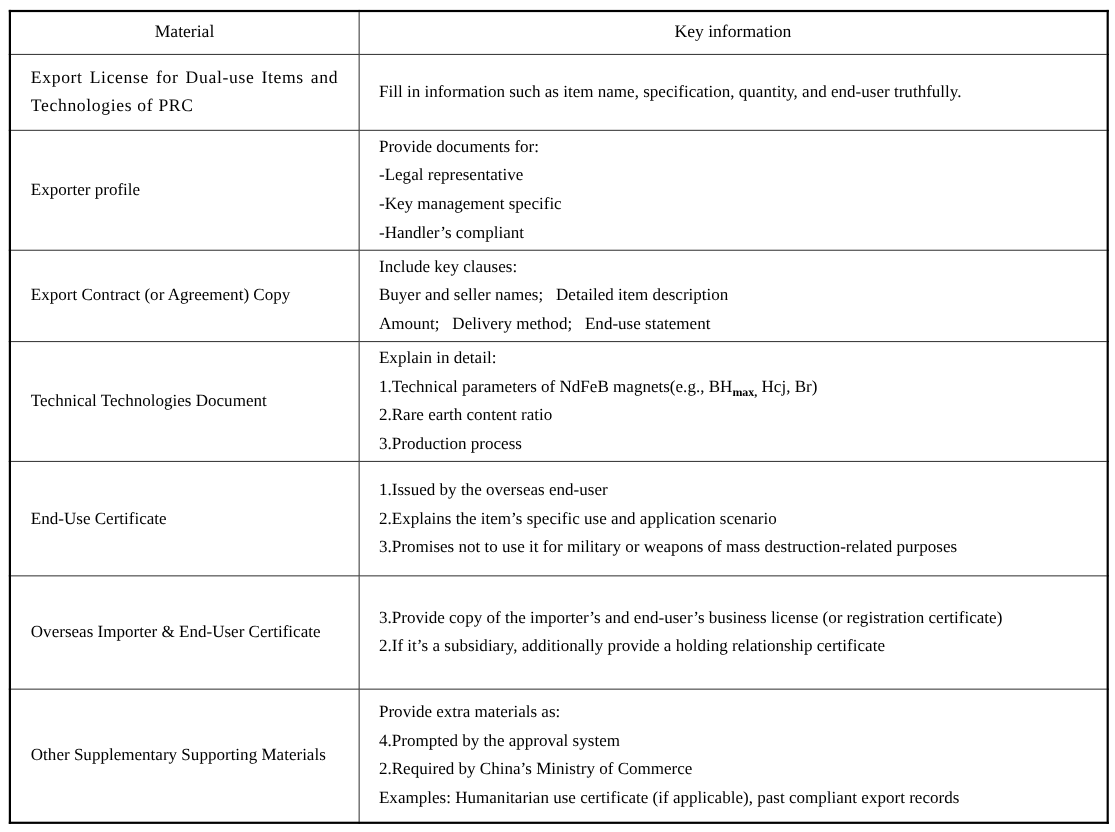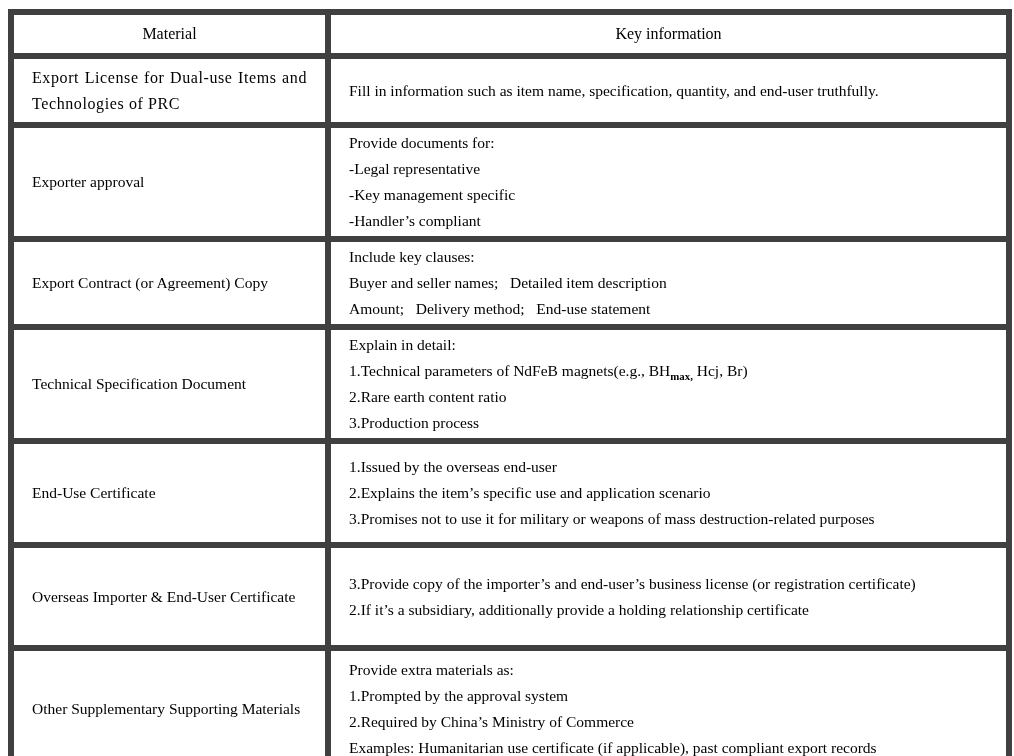--- a/index.html
+++ b/index.html
@@ -20,21 +20,21 @@
     height: 756px;
     padding: 9px 8px 8px 8px;
   }
   table.doc-table {
     border-collapse: collapse;
     table-layout: fixed;
     width: 998px;
     border: 2px solid #000000;
   }
   th, td {
-    border: 6px solid #404040;
+    border: 1px solid #404040;
     vertical-align: middle;
     padding: 2px 18px;
     overflow: hidden;
   }
   th {
     font-weight: normal;
     text-align: center;
     font-size: 16px;
     height: 34px;
     line-height: 20px;
@@ -93,38 +93,38 @@
       </tr>
     </thead>
     <tbody>
         <tr>
           <td class="material"><span class="material-text">Export License for Dual-use Items and Technologies of PRC</span></td>
           <td class="req">
             <div class="line">Fill in information such as item name, specification, quantity, and end-user truthfully.</div>
           </td>
         </tr>
         <tr>
-          <td class="material"><span class="material-text">Exporter approval</span></td>
+          <td class="material"><span class="material-text">Exporter profile</span></td>
           <td class="req">
             <div class="line">Provide documents for:</div>
             <div class="line">-Legal representative</div>
             <div class="line">-Key management specific</div>
             <div class="line">-Handler’s compliant</div>
           </td>
         </tr>
         <tr>
           <td class="material"><span class="material-text">Export Contract (or Agreement) Copy</span></td>
           <td class="req">
             <div class="line">Include key clauses:</div>
             <div class="line">Buyer and seller names;   Detailed item description</div>
             <div class="line">Amount;   Delivery method;   End-use statement</div>
           </td>
         </tr>
         <tr>
-          <td class="material"><span class="material-text">Technical Specification Document</span></td>
+          <td class="material"><span class="material-text">Technical Technologies Document</span></td>
           <td class="req">
             <div class="line">Explain in detail:</div>
             <div class="line">1.Technical parameters of NdFeB magnets(e.g., BH<sub>max,</sub> Hcj, Br)</div>
             <div class="line">2.Rare earth content ratio</div>
             <div class="line">3.Production process</div>
           </td>
         </tr>
         <tr>
           <td class="material"><span class="material-text">End-Use Certificate</span></td>
           <td class="req">
@@ -137,20 +137,20 @@
           <td class="material"><span class="material-text">Overseas Importer &amp; End-User Certificate</span></td>
           <td class="req">
             <div class="line">3.Provide copy of the importer’s and end-user’s business license (or registration certificate)</div>
             <div class="line">2.If it’s a subsidiary, additionally provide a holding relationship certificate</div>
           </td>
         </tr>
         <tr>
           <td class="material"><span class="material-text">Other Supplementary Supporting Materials</span></td>
           <td class="req">
             <div class="line">Provide extra materials as:</div>
-            <div class="line">1.Prompted by the approval system</div>
+            <div class="line">4.Prompted by the approval system</div>
             <div class="line">2.Required by China’s Ministry of Commerce</div>
             <div class="line">Examples: Humanitarian use certificate (if applicable), past compliant export records</div>
           </td>
         </tr>
       </tbody>
   </table>
 </div>
 
 </body></html>

